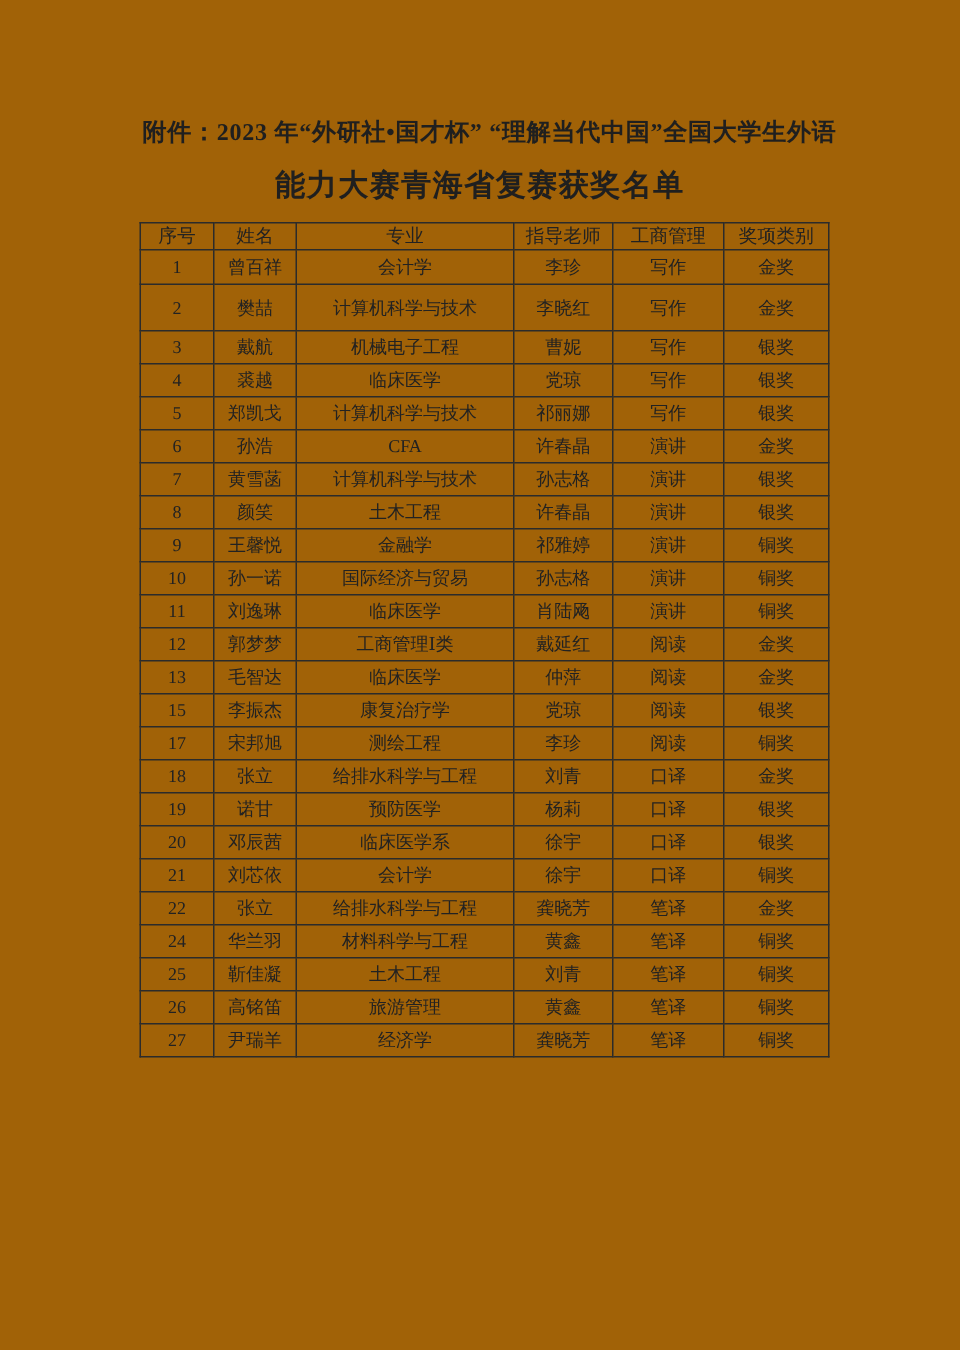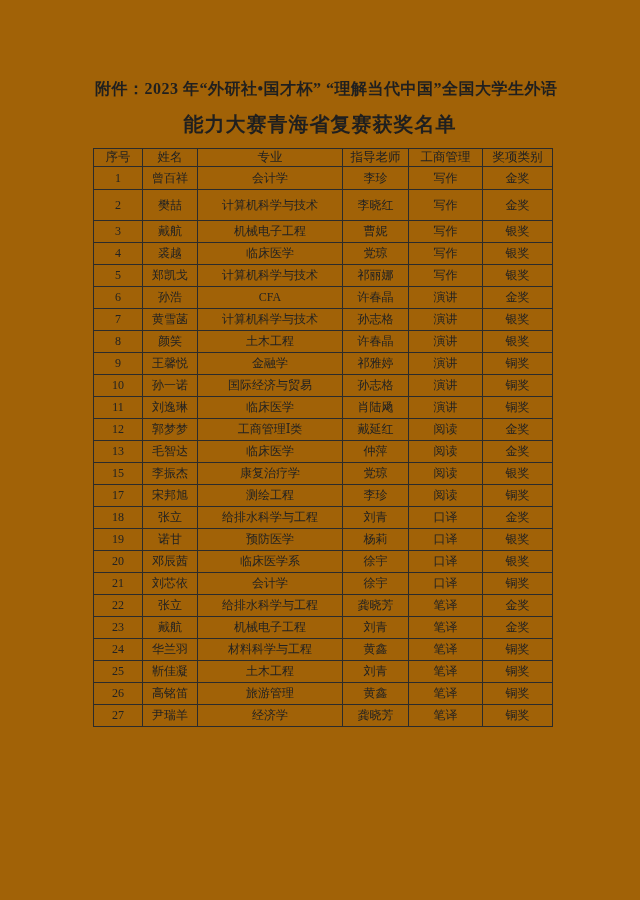--- a/index.html
+++ b/index.html
@@ -251,28 +251,20 @@
         </tr>
         <tr>
           <td>22</td>
           <td>张立</td>
           <td>给排水科学与工程</td>
           <td>龚晓芳</td>
           <td>笔译</td>
           <td>金奖</td>
         </tr>
         <tr>
-          <td>23</td>
-          <td>戴航</td>
-          <td>机械电子工程</td>
-          <td>刘青</td>
-          <td>笔译</td>
-          <td>金奖</td>
-        </tr>
-        <tr>
           <td>24</td>
           <td>华兰羽</td>
           <td>材料科学与工程</td>
           <td>黄鑫</td>
           <td>笔译</td>
           <td>铜奖</td>
         </tr>
         <tr>
           <td>25</td>
           <td>靳佳凝</td>

